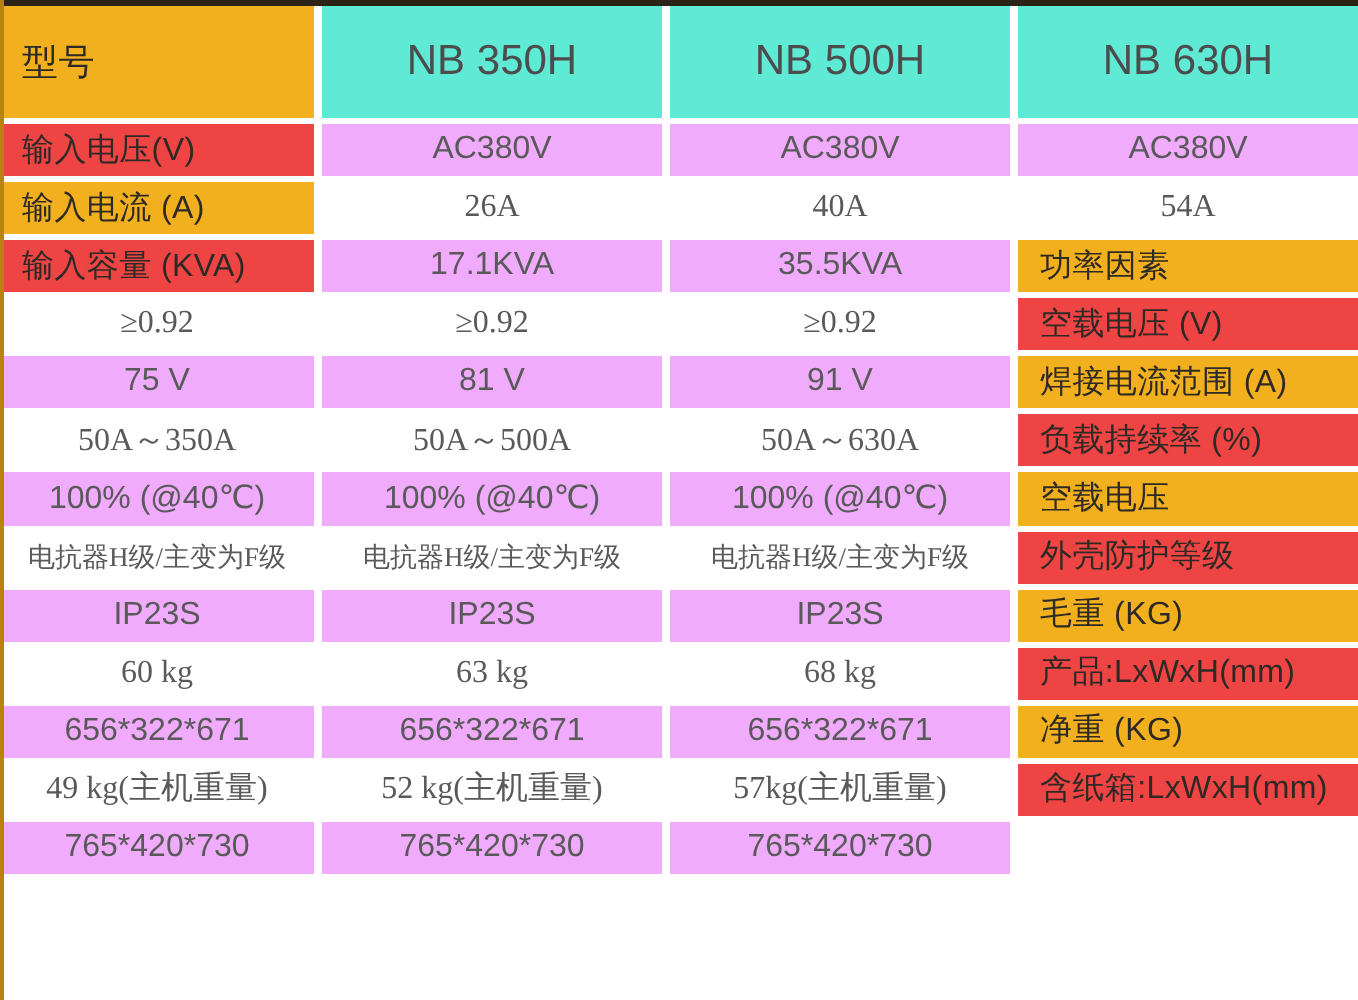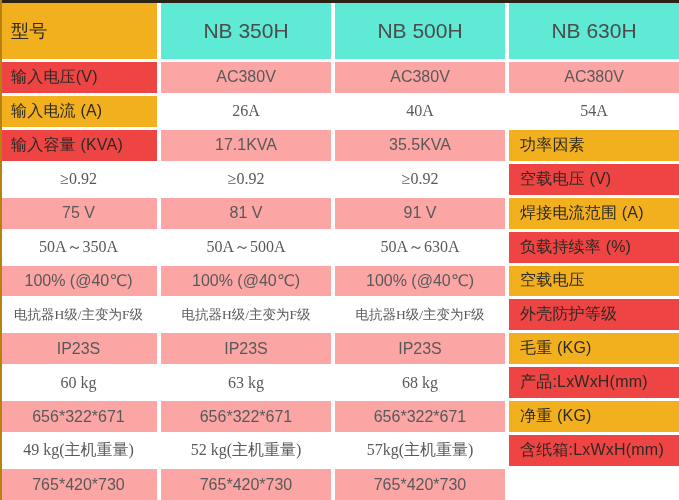--- a/index.html
+++ b/index.html
@@ -18,21 +18,21 @@
     position:absolute; top:0; left:0; width:679px; height:3px;
     background:#2b2416; z-index:5;
   }
   .left-edge {
     position:absolute; top:0; left:0; width:2px; height:500px;
     background:#b9820f; z-index:6;
   }
 
   .grid {
     position:absolute; top:3px; left:0;
-    width:679px; height:497px;
+    width:679px; height:434px;
     display:grid;
     grid-template-columns:157px 1fr 1fr 1fr;
     grid-template-rows:56px repeat(13, 1fr);
     column-gap:4px; row-gap:3px;
     background:#ffffff;
     box-sizing:border-box;
   }
 
   .cell {
     display:flex; align-items:center; justify-content:center;
@@ -51,21 +51,21 @@
 
   .hdr-lbl { font-size:18px; color:#2d2a25; }
 
   .model {
     background:#5eead4;
     font-size:21px;
     color:#4c4c4c;
   }
 
   .val { font-size:16px; color:#595959; }
-  .val.gray  { background:#fca5a5; }
+  .val.gray  { background:#f0abfc; }
   .val.white { background:#ffffff;font-family:Liberation Serif, serif; }
   .val.small { font-size:13.5px; }
 </style>
 </head>
 <body>
 
 <div class="spec-wrap">
   <div class="top-edge"></div>
   <div class="left-edge"></div>
 

